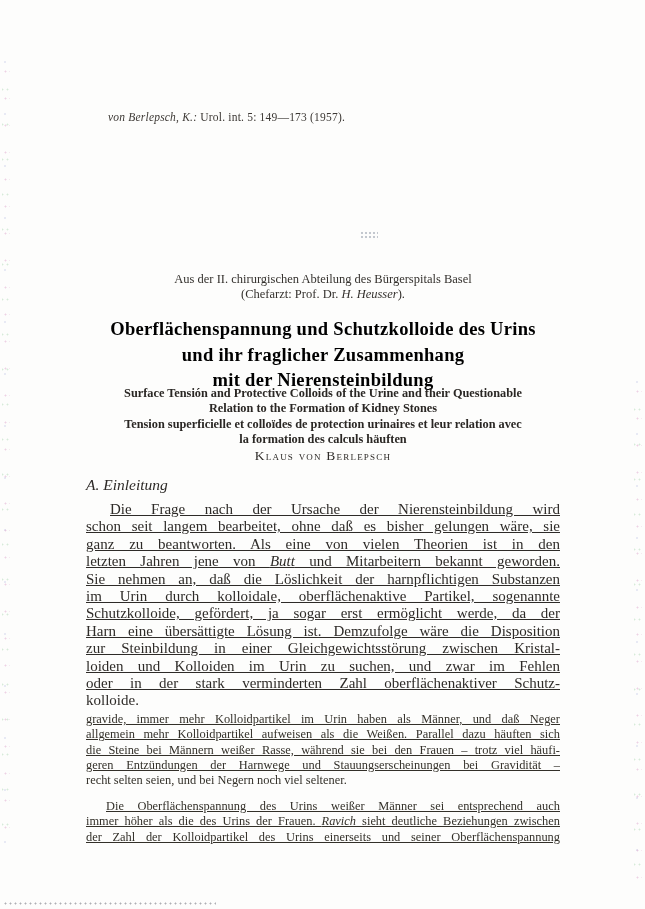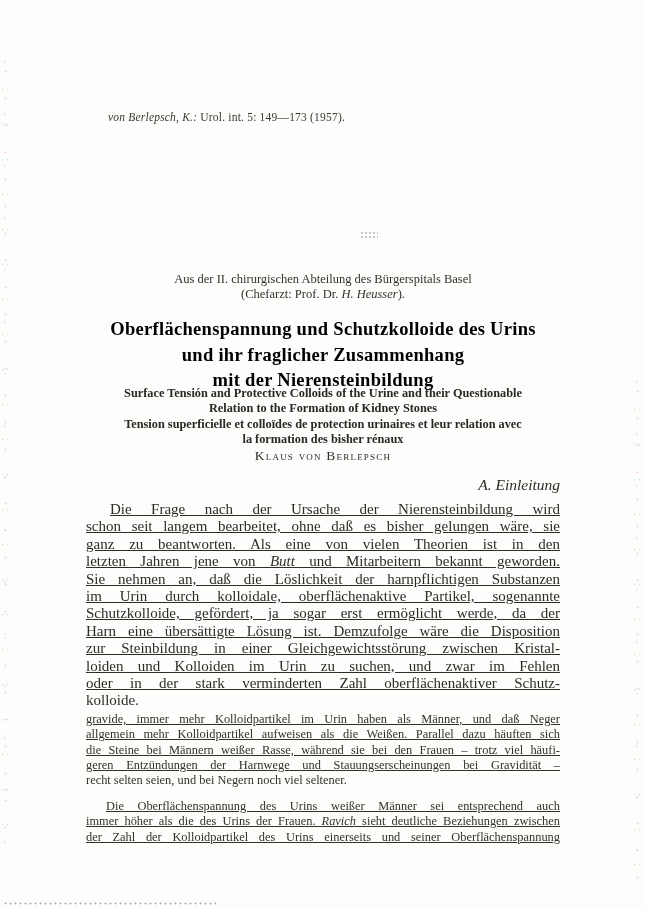--- a/index.html
+++ b/index.html
@@ -52,21 +52,21 @@
   }
   .sub-en { top:386px; }
   .sub-fr { top:417px; }
   .author {
     position:absolute; left:86px; width:474px; top:448px;
     text-align:center; font-variant:small-caps; font-size:13.5px;
     letter-spacing:1.2px; color:#2e2b28;
   }
   .section-heading {
     position:absolute; left:86px; width:474px; top:476px;
-    text-align:right; font-style:italic; font-size:15.5px; color:#2e2b28;
+    text-align:left; font-style:italic; font-size:15.5px; color:#2e2b28;
   }
   .intro {
     position:absolute; left:86px; width:474px; top:501px;
     font-size:15px; line-height:17.4px;
   }
   .small {
     position:absolute; left:86px; width:474px; font-size:12.4px; color:#333029;
   }
   .para1 { top:712px; line-height:15.3px; }
   .para2 { top:799px; line-height:15.4px; }
@@ -98,21 +98,21 @@
     <span class="tline">mit der Nierensteinbildung</span>
   </h1>
 
   <div class="subtitle sub-en">
     <div>Surface Tensión and Protective Colloids of the Urine and their Questionable</div>
     <div>Relation to the Formation of Kidney Stones</div>
   </div>
 
   <div class="subtitle sub-fr">
     <div>Tension superficielle et colloïdes de protection urinaires et leur relation avec</div>
-    <div>la formation des bisher rénaux</div>
+    <div>la formation des calculs häuften</div>
   </div>
 
   <div class="author">Klaus von Berlepsch</div>
 
   <div class="section-heading">A. Einleitung</div>
 
   <div class="intro">
     <div class="line j ind">Die Frage nach der Ursache der Nierensteinbildung wird</div>
     <div class="line j">schon seit langem bearbeitet, ohne daß es bisher gelungen wäre, sie</div>
     <div class="line j">ganz zu beantworten. Als eine von vielen Theorien ist in den</div>

